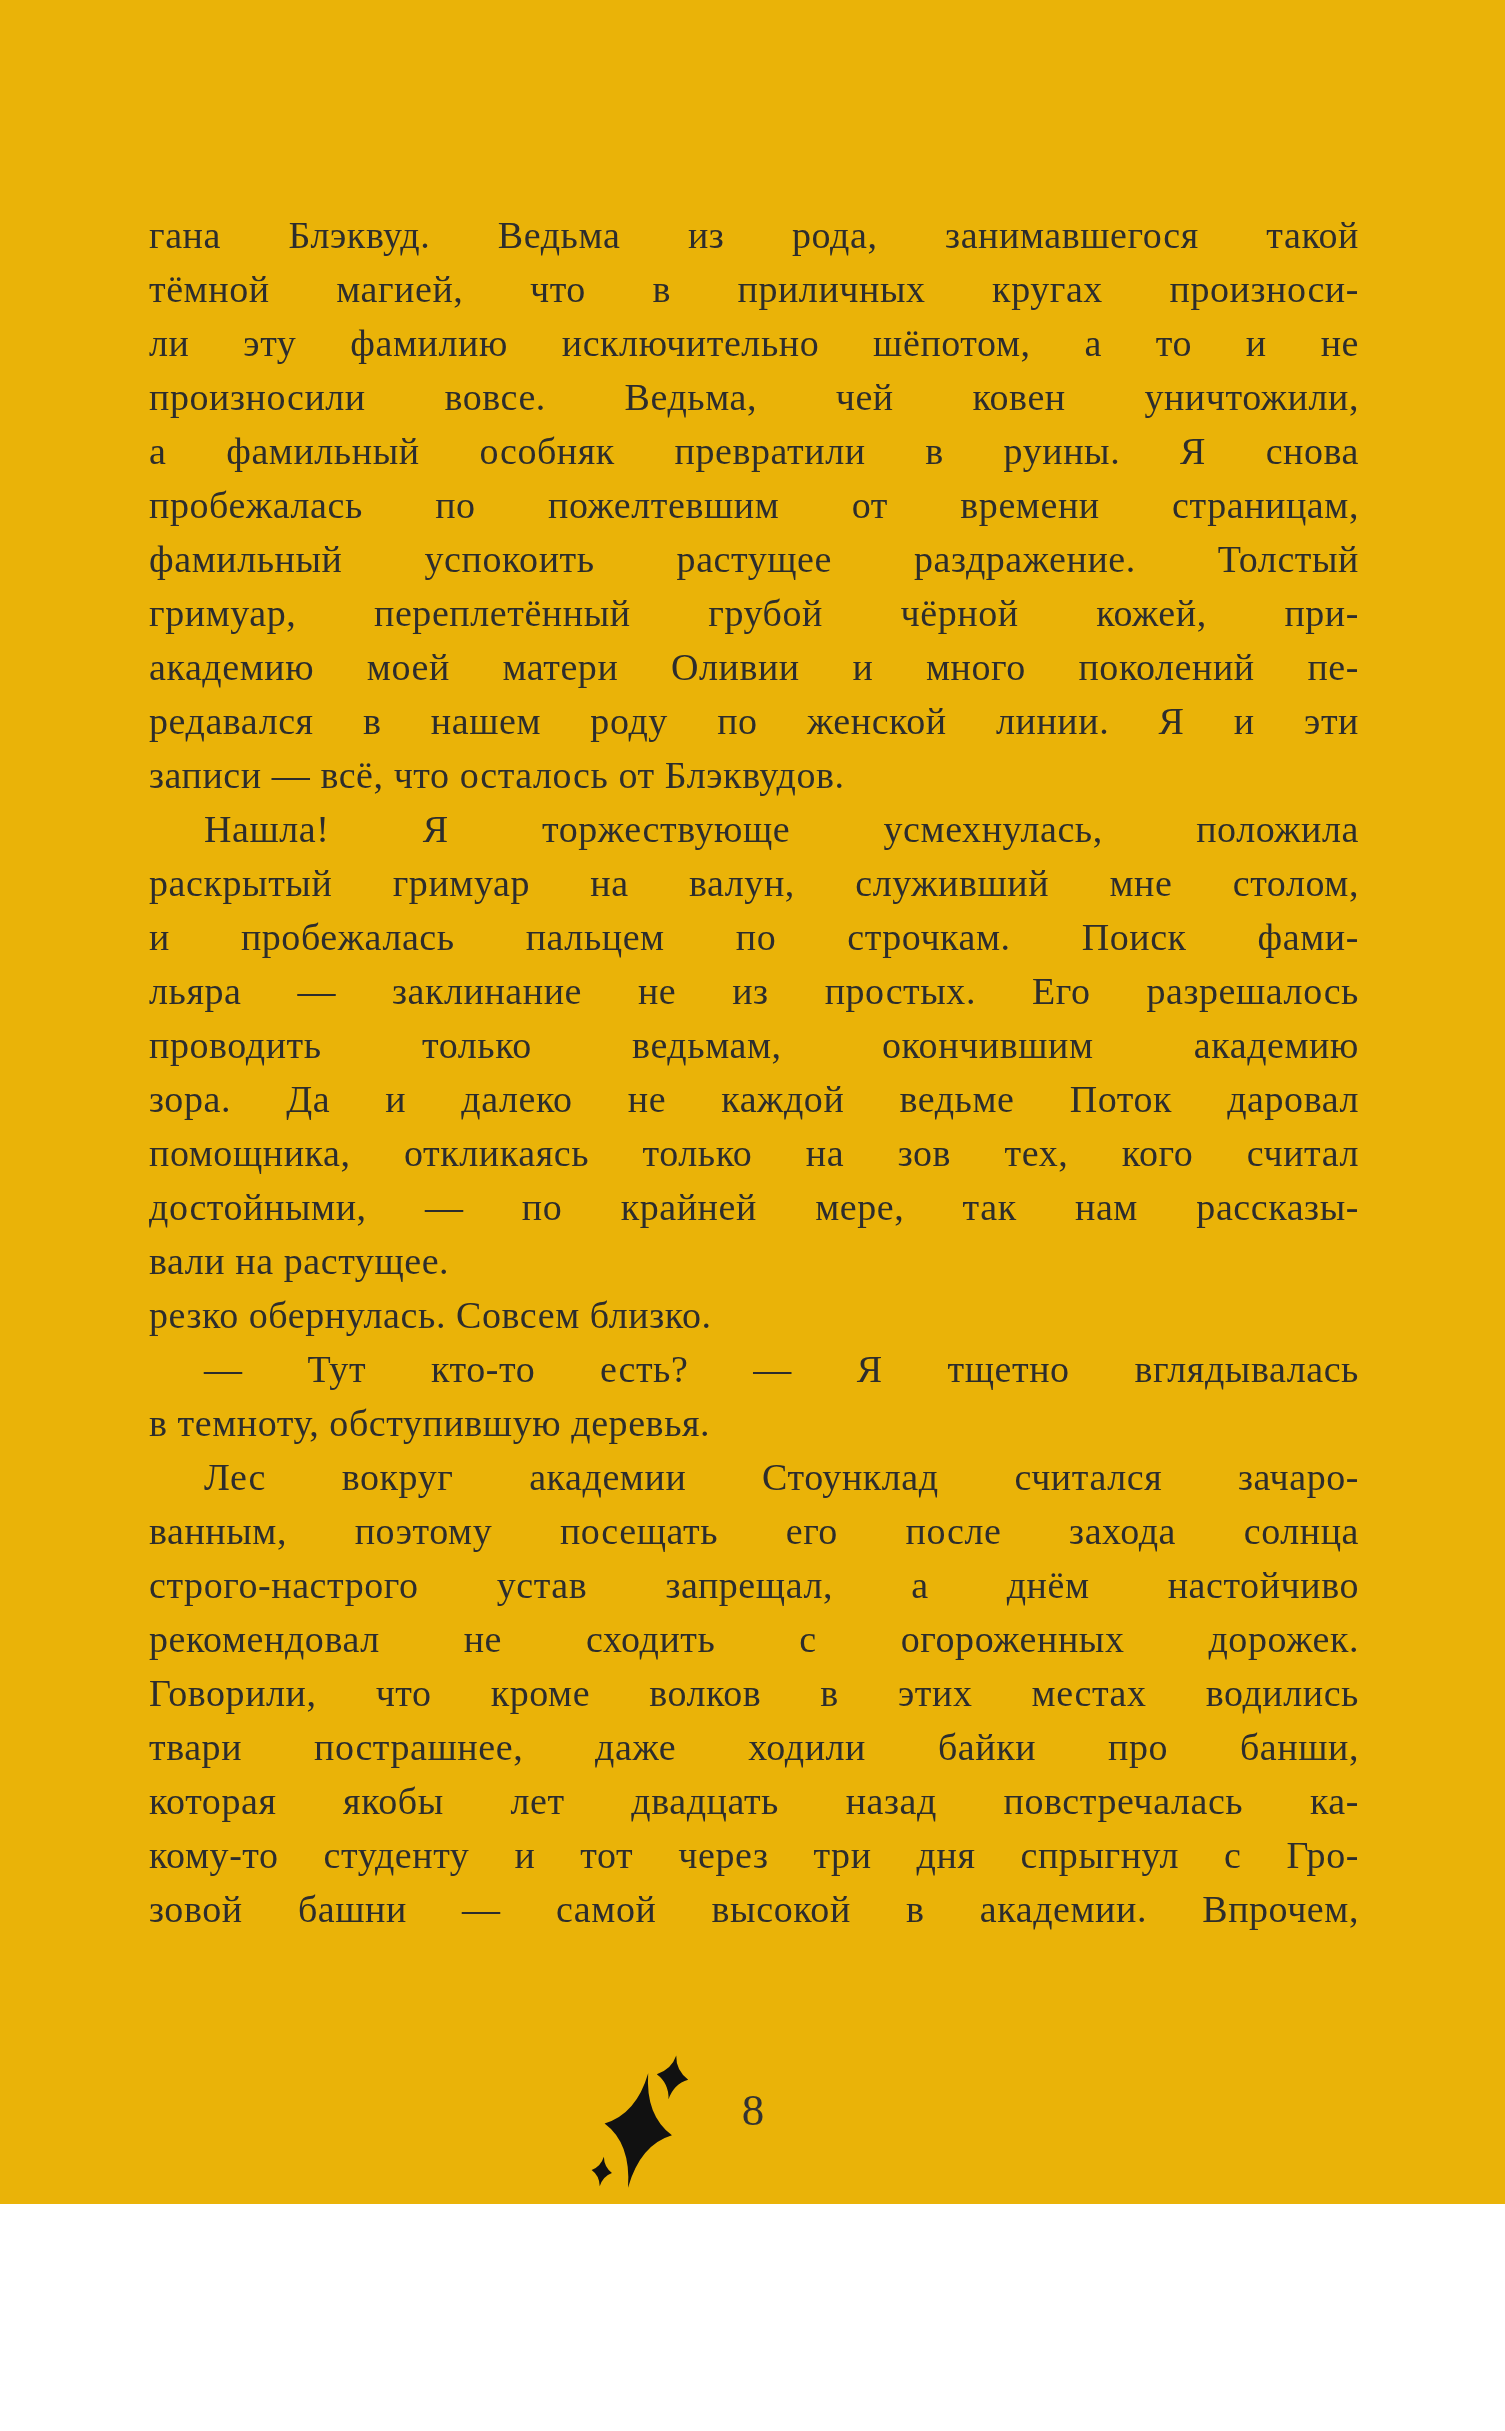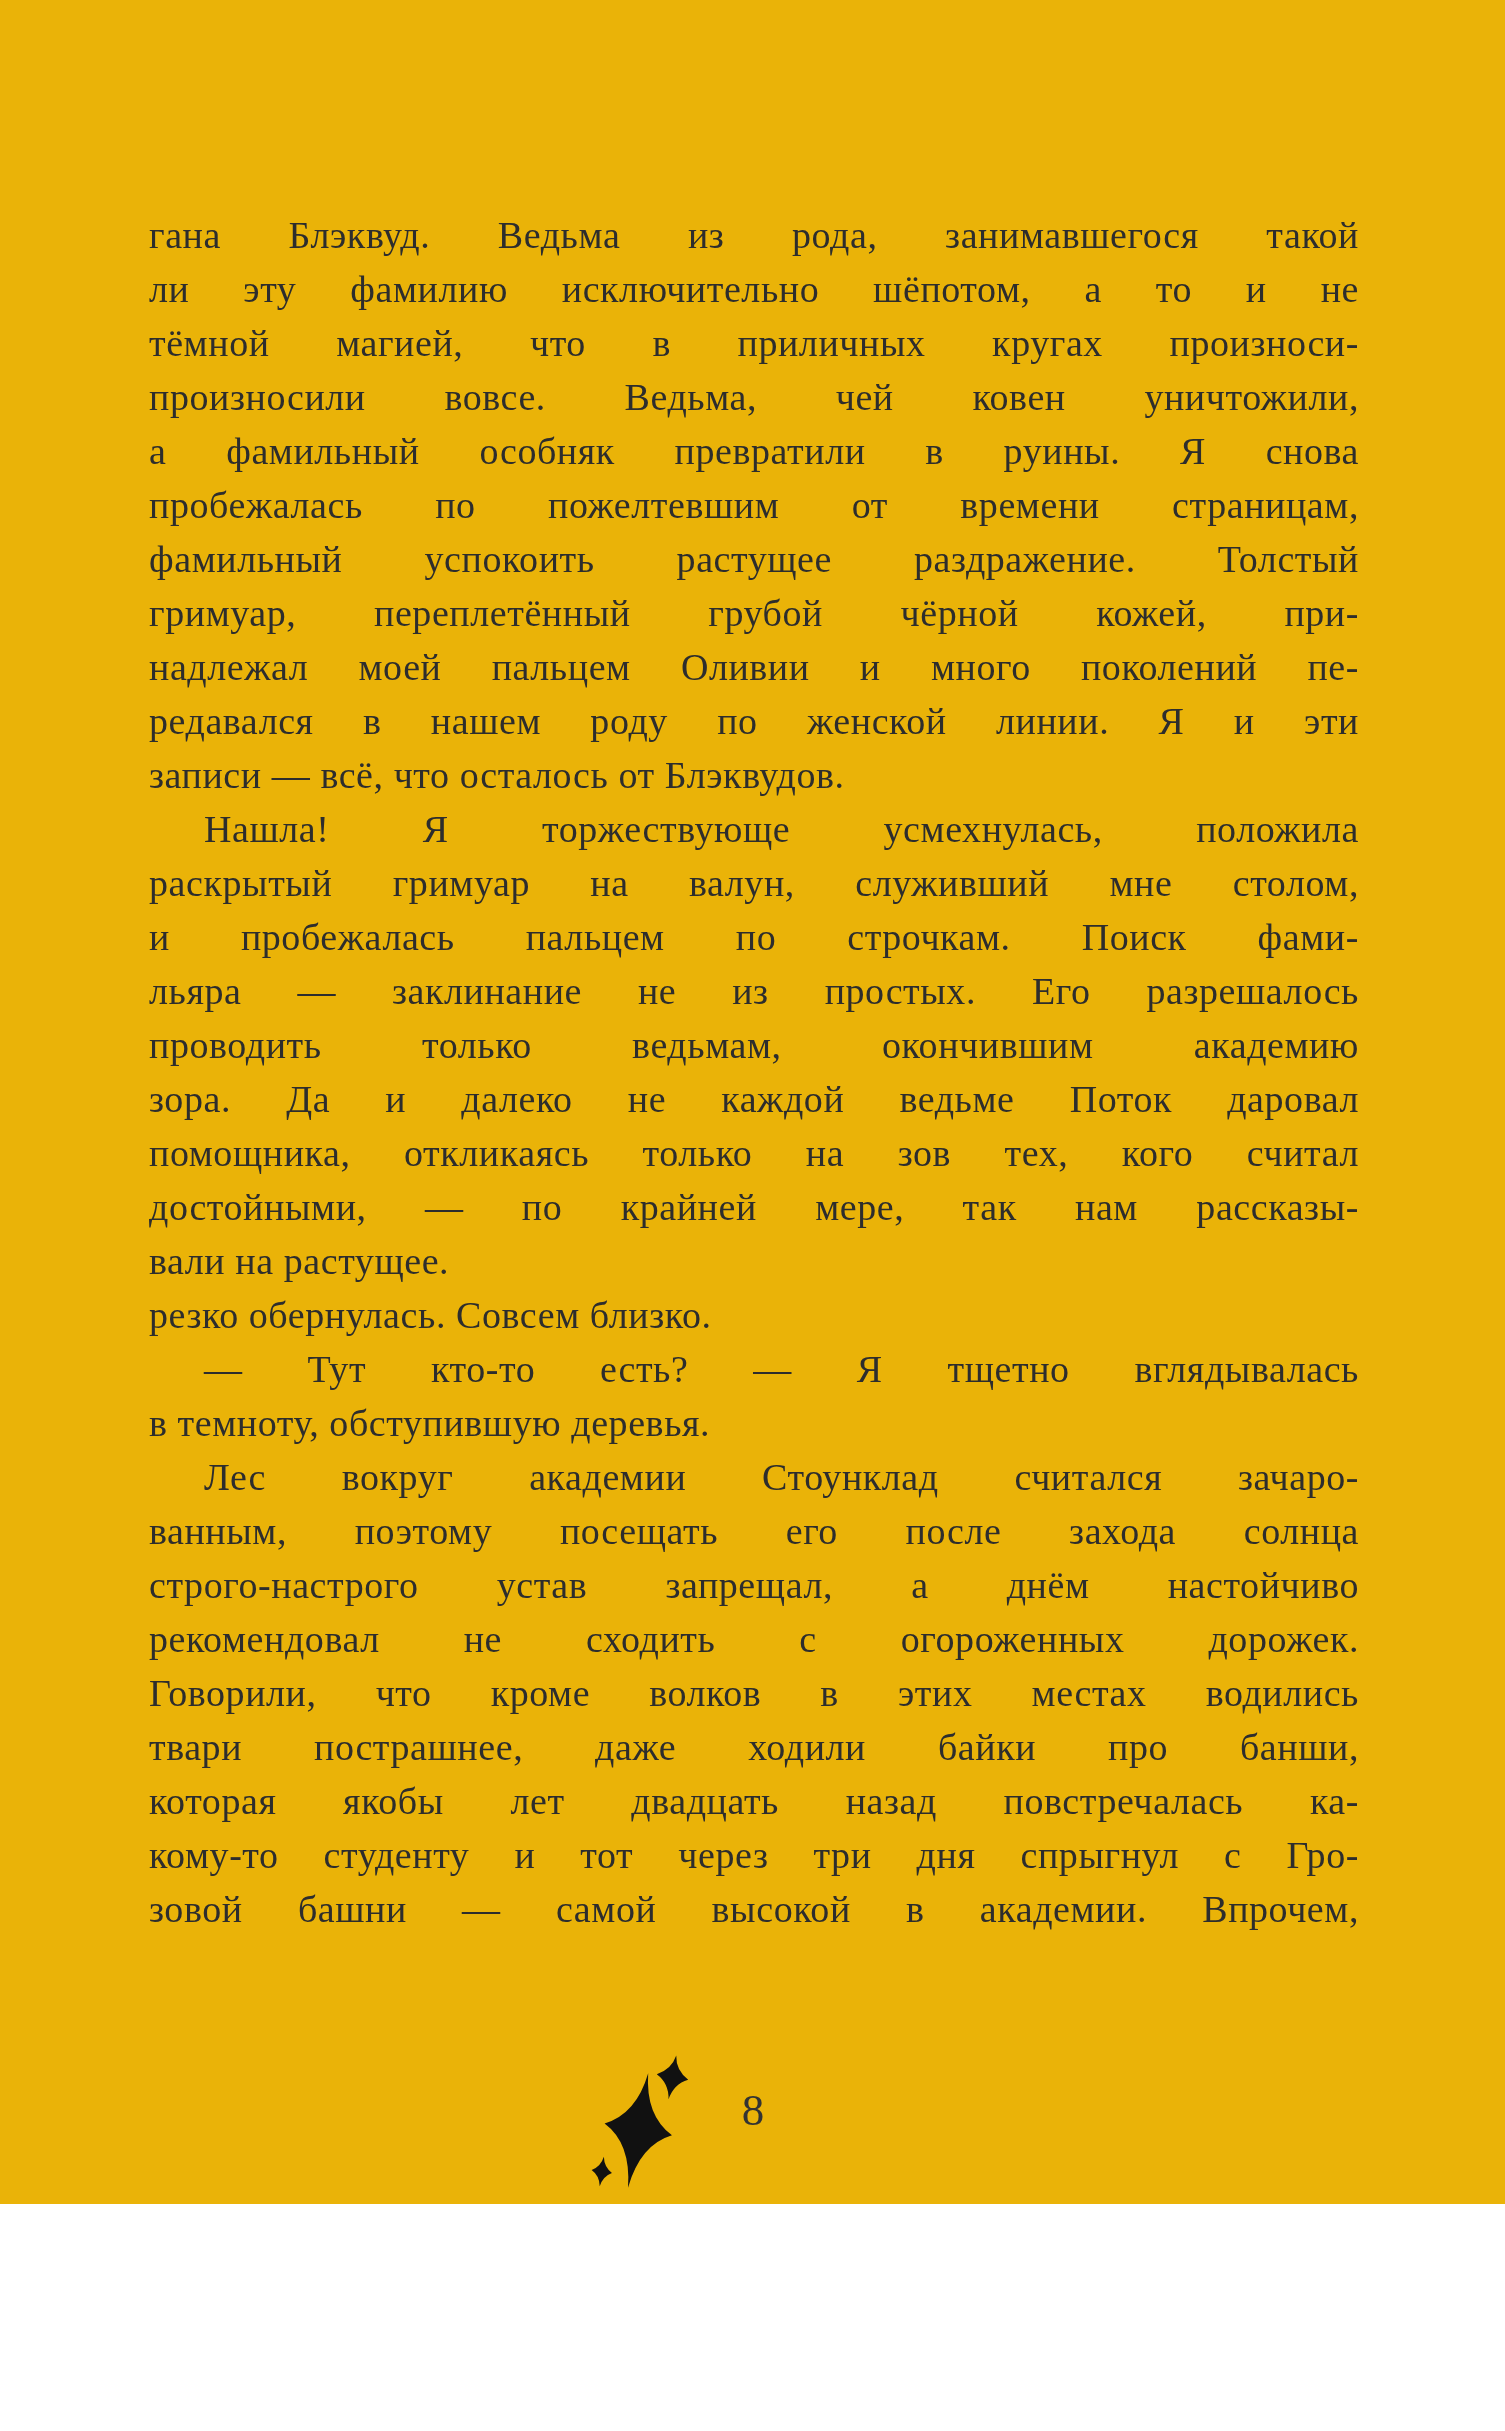--- a/index.html
+++ b/index.html
@@ -67,28 +67,28 @@
   }
 </style>
 </head>
 <body>
 
 <div class="page">
 
   <div class="text-block">
 
   <div class="line">гана Блэквуд. Ведьма из рода, занимавшегося такой</div>
+      <div class="line">тёмной магией, что в приличных кругах произноси-</div>
       <div class="line">ли эту фамилию исключительно шёпотом, а то и не</div>
-      <div class="line">тёмной магией, что в приличных кругах произноси-</div>
       <div class="line">произносили вовсе. Ведьма, чей ковен уничтожили,</div>
       <div class="line">а фамильный особняк превратили в руины. Я снова</div>
       <div class="line">пробежалась по пожелтевшим от времени страницам,</div>
       <div class="line">фамильный успокоить растущее раздражение. Толстый</div>
       <div class="line">гримуар, переплетённый грубой чёрной кожей, при-</div>
-      <div class="line">надлежал моей пальцем Оливии и много поколений пе-</div>
+      <div class="line">академию моей матери Оливии и много поколений пе-</div>
       <div class="line">редавался в нашем роду по женской линии. Я и эти</div>
       <div class="line last">записи — всё, что осталось от Блэквудов.</div>
       <div class="line indent">Нашла! Я торжествующе усмехнулась, положила</div>
       <div class="line">раскрытый гримуар на валун, служивший мне столом,</div>
       <div class="line">и пробежалась пальцем по строчкам. Поиск фами-</div>
       <div class="line">льяра — заклинание не из простых. Его разрешалось</div>
       <div class="line">проводить только ведьмам, окончившим академию</div>
       <div class="line">зора. Да и далеко не каждой ведьме Поток даровал</div>
       <div class="line">помощника, откликаясь только на зов тех, кого считал</div>
       <div class="line">достойными, — по крайней мере, так нам рассказы-</div>

